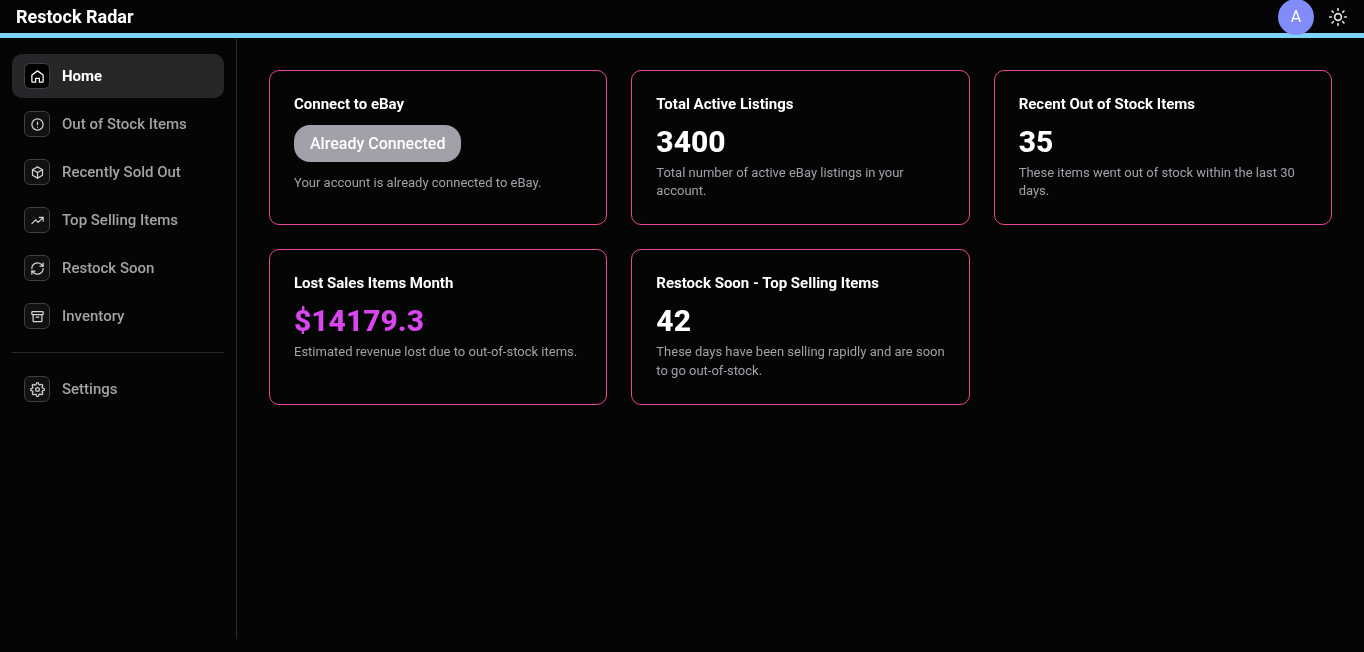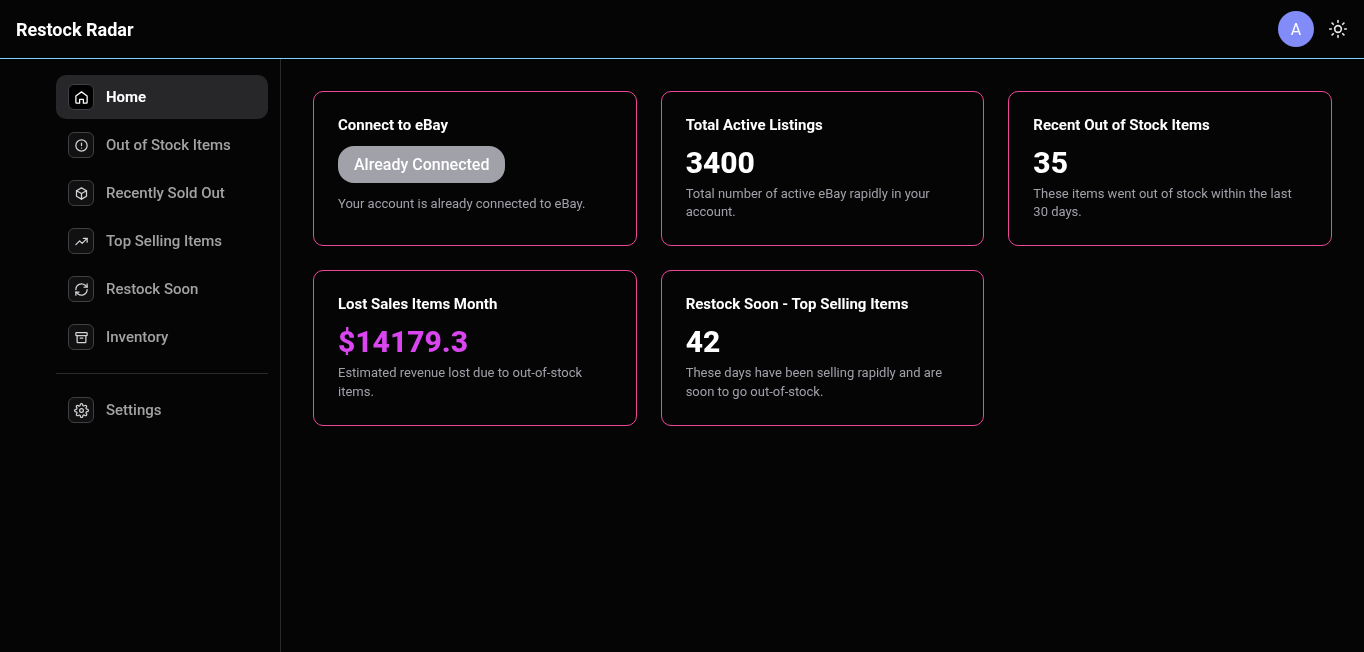--- a/index.html
+++ b/index.html
@@ -5,22 +5,22 @@
   * { box-sizing: border-box; margin: 0; padding: 0; }
   html, body { height: 100%; }
   body {
     background: #050505;
     color: #ffffff;
     font-family: -apple-system, BlinkMacSystemFont, "Segoe UI", Roboto, Helvetica, Arial, sans-serif;
     font-size: 14px;
     overflow: hidden;
   }
   .header {
-    height: 59px;
-    border-bottom: 1px solid #7dd3fc;
+    height: 38px;
+    border-bottom: 5px solid #7dd3fc;
     display: flex;
     align-items: center;
     justify-content: space-between;
     padding: 0 16px;
   }
   .app-title {
     font-size: 18px;
     font-weight: 700;
     color: #ffffff;
   }
@@ -47,21 +47,20 @@
     height: 20px;
     display: flex;
     align-items: center;
     justify-content: center;
     cursor: pointer;
     color: #e5e5e5;
   }
   .app-body {
     display: flex;
     height: calc(100% - 51px);
-    padding-left: 44px;
   }
   .sidebar {
     width: 237px;
     border-right: 1px solid #2a2a2a;
     padding: 16px 12px;
     flex-shrink: 0;
   }
   .nav-list {
     list-style: none;
     display: flex;
@@ -258,21 +257,21 @@
         <div class="card-title">Connect to eBay</div>
         <div class="connect-btn">
           <span>Already Connected</span>
         </div>
         <div class="card-desc">Your account is already connected to eBay.</div>
       </div>
 
       <div class="card">
         <div class="card-title">Total Active Listings</div>
         <div class="card-value">3400</div>
-        <div class="card-desc">Total number of active eBay rapidly in your account.</div>
+        <div class="card-desc">Total number of active eBay listings in your account.</div>
       </div>
 
       <div class="card">
         <div class="card-title">Recent Out of Stock Items</div>
         <div class="card-value">35</div>
         <div class="card-desc">These items went out of stock within the last 30 days.</div>
       </div>
 
       <div class="card">
         <div class="card-title">Lost Sales Items Month</div>

